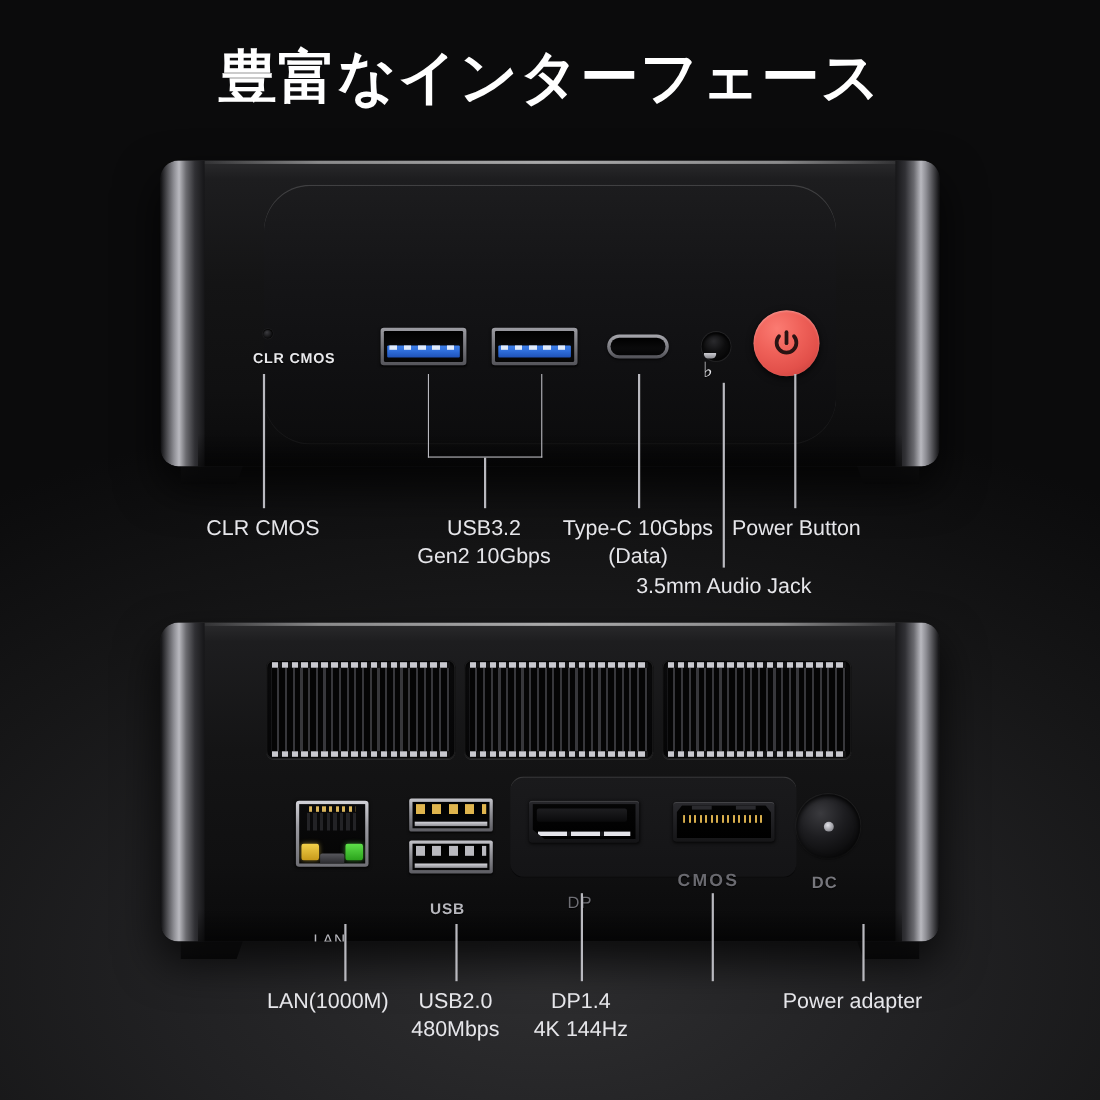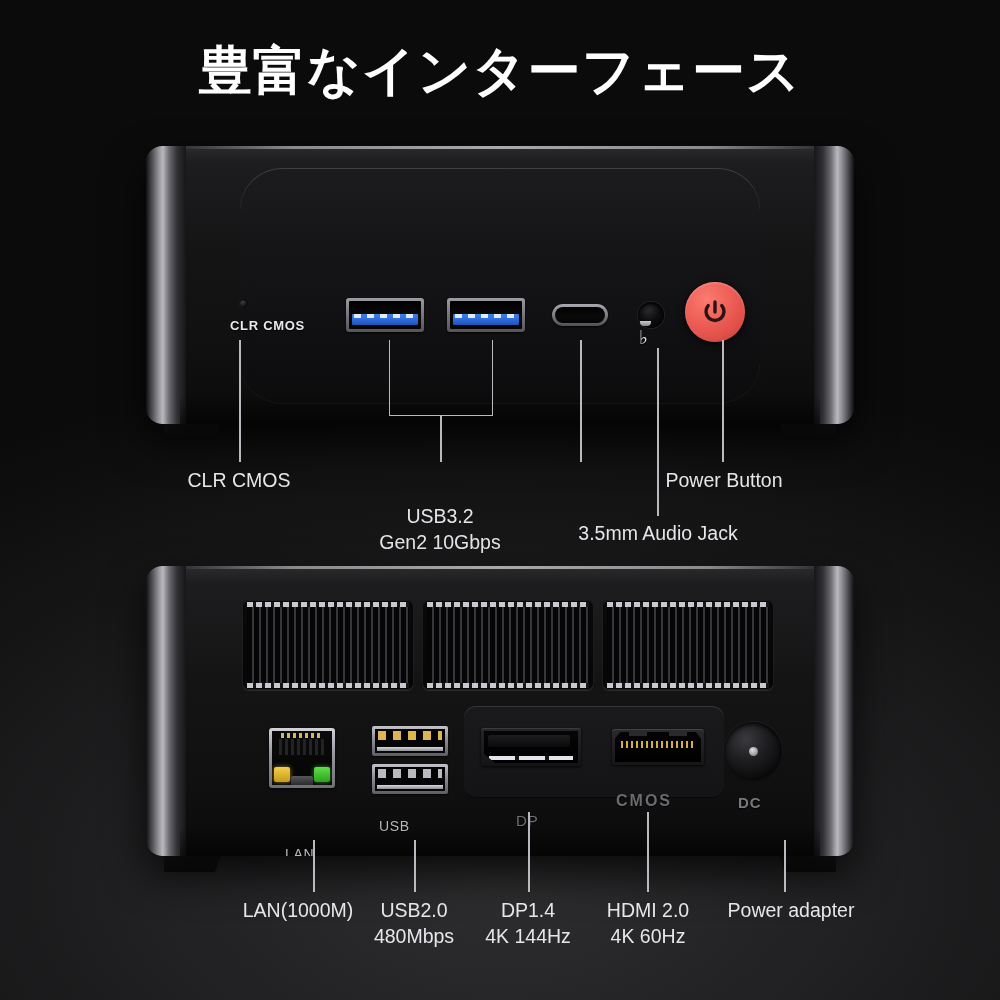--- a/index.html
+++ b/index.html
@@ -393,22 +393,24 @@
   </div>
 
   <div class="lead" style="left:239px; top:340px; height:122px;"></div>
   <div class="bracket" style="left:389px; top:340px; width:104px; height:76px;"></div>
   <div class="lead" style="left:440px; top:416px; height:46px;"></div>
   <div class="lead" style="left:580px; top:340px; height:122px;"></div>
   <div class="lead" style="left:657px; top:348px; height:168px;"></div>
   <div class="lead" style="left:722px; top:340px; height:122px;"></div>
 
   <div class="callout" style="left:159px; top:468px; width:160px;">CLR CMOS</div>
-  <div class="callout" style="left:350px; top:468px; width:180px;margin-top:36px;">USB3.2
+  <div class="callout" style="left:350px; top:468px; width:180px;">USB3.2
 Gen2 10Gbps</div>
+  <div class="callout" style="left:492px; top:468px; width:176px;">Type-C 10Gbps
+(Data)</div>
   <div class="callout" style="left:560px; top:521px; width:196px;">3.5mm Audio Jack</div>
   <div class="callout" style="left:650px; top:468px; width:148px;">Power Button</div>
 
   <div class="chassis" style="left:146px; top:566px; width:708px; height:290px;">
 
     <div class="feet">
       <div class="foot left"></div>
       <div class="foot right"></div>
     </div>
 
@@ -452,21 +454,21 @@
           <div class="tongue"></div>
           <div class="bar"></div>
         </div>
       </div>
       <div class="port usb2 silver" style="left:226px; top:198px;">
         <div class="cav">
           <div class="tongue"></div>
           <div class="bar"></div>
         </div>
       </div>
-      <div class="silk" style="left:233px; top:252px; font-size:14px; color:#b6b6bc; font-weight:normal;">USB</div>
+      <div class="silk" style="left:245px; top:252px; font-size:14px; color:#b6b6bc; font-weight:bold;">USB</div>
 
       <div class="port dp" style="left:335px; top:162px;">
         <div class="cav">
           <div class="inner"></div>
           <div class="bar"></div>
         </div>
       </div>
       <div class="silk" style="left:370px; top:226px; font-size:15px; color:#6e6e74; font-weight:normal; letter-spacing:1px;margin-top:20px;">DP</div>
 
       <div class="port hdmi" style="left:466px; top:163px;">
@@ -489,17 +491,15 @@
   <div class="lead" style="left:414px; top:840px; height:52px;"></div>
   <div class="lead" style="left:528px; top:812px; height:80px;"></div>
   <div class="lead" style="left:647px; top:812px; height:80px;"></div>
   <div class="lead" style="left:784px; top:840px; height:52px;"></div>
 
   <div class="callout" style="left:218px; top:898px; width:160px;text-align:center;">LAN(1000M)</div>
   <div class="callout" style="left:344px; top:898px; width:140px;">USB2.0
 480Mbps</div>
   <div class="callout" style="left:454px; top:898px; width:148px;">DP1.4
 4K 144Hz</div>
-  <div class="callout" style="left:575px; top:898px; width:146px;">HDMI 2.0
-4K 60Hz</div>
-  <div class="callout" style="left:712px; top:898px; width:158px;">Power adapter</div>
+  <div class="callout" style="left:696px; top:898px; width:158px;">Power adapter</div>
 
 </div>
 
 </body></html>

